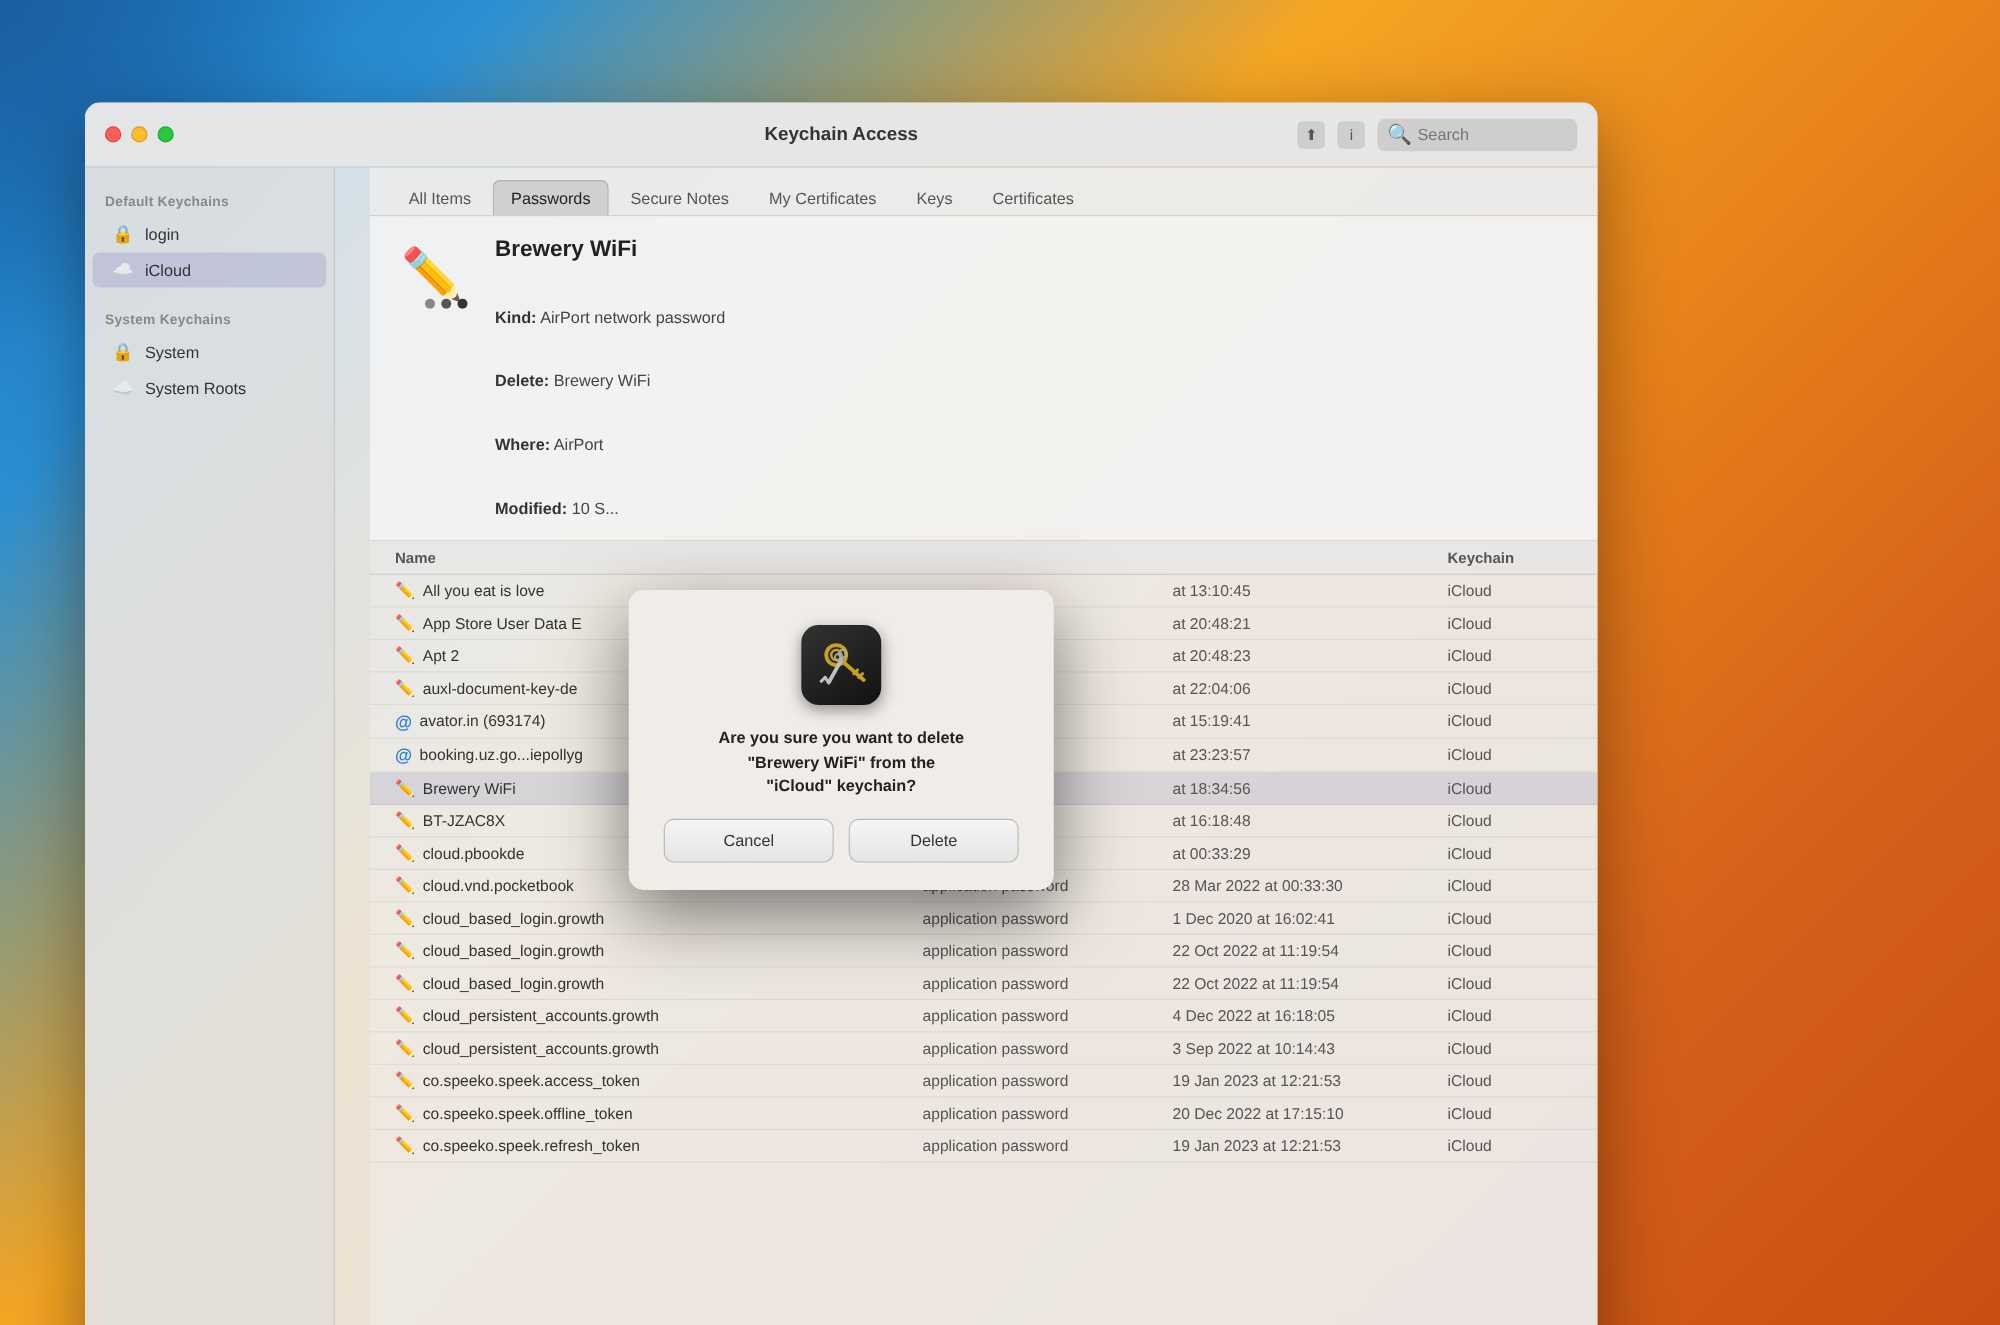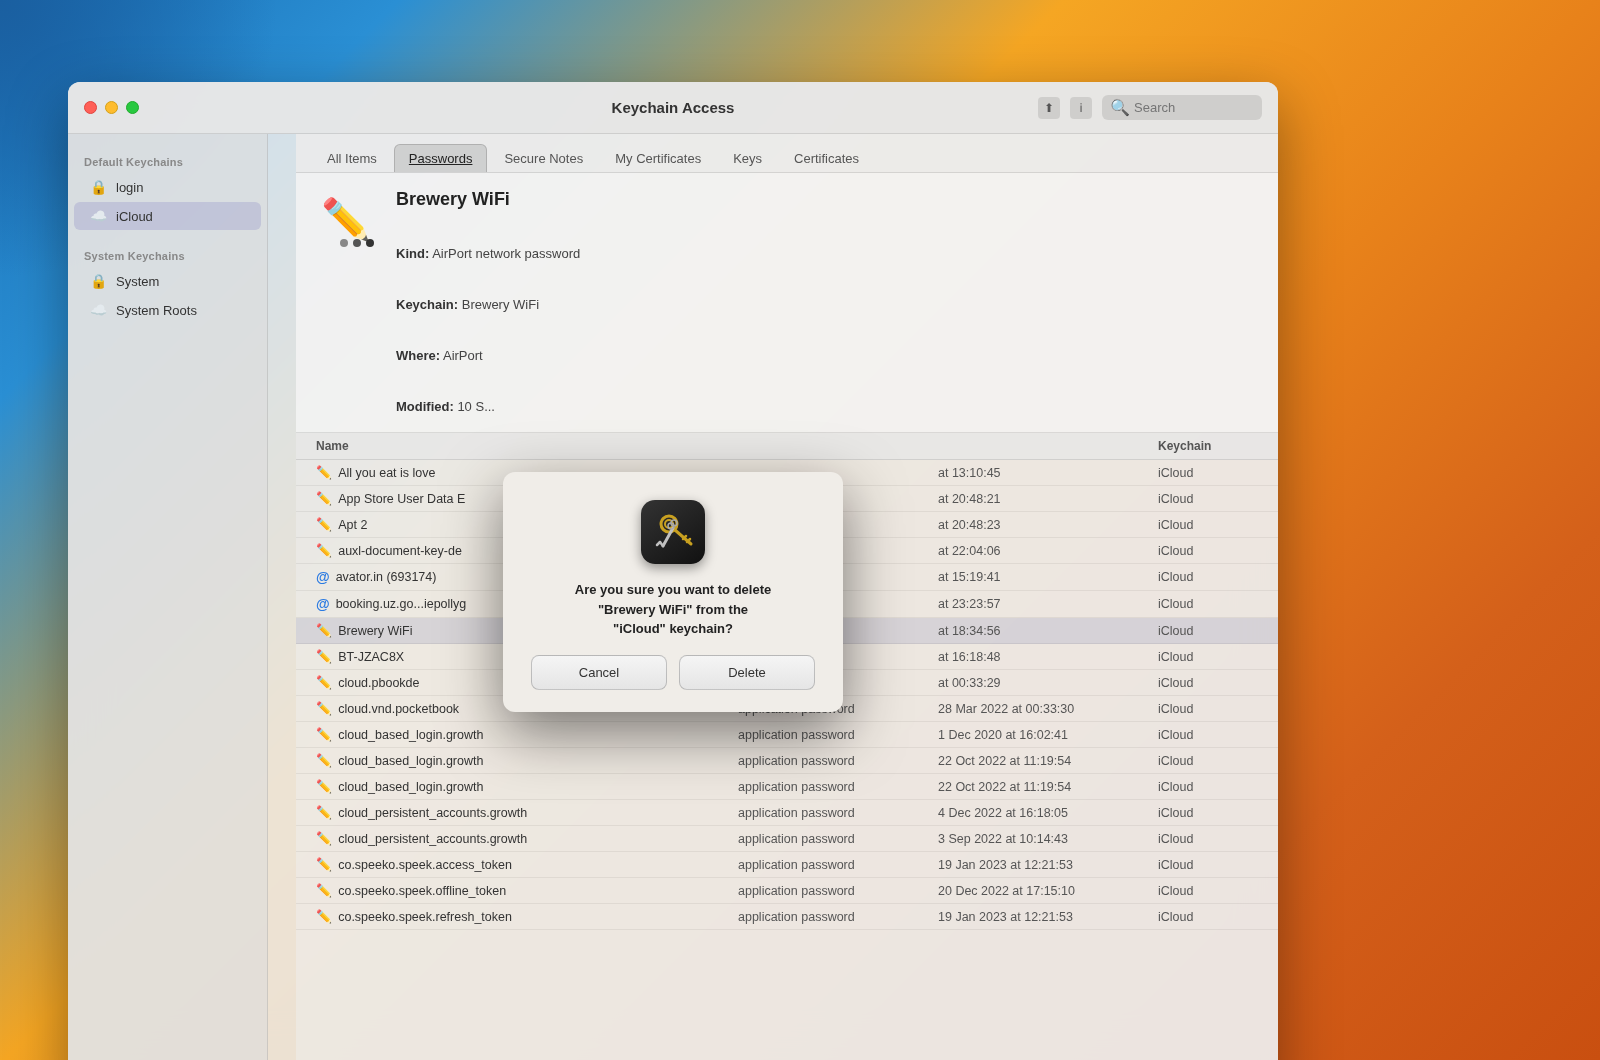--- a/index.html
+++ b/index.html
@@ -194,21 +194,20 @@
       border-radius: 6px 6px 0 0;
       border: 1px solid transparent;
       border-bottom: none;
     }
 
     .tab.active {
       background: rgba(200, 200, 200, 0.8);
       border-color: rgba(0,0,0,0.15);
       color: #222;
       font-weight: 500;
-      text-decoration: underline;
     }
 
     
     .detail-panel {
       padding: 16px 20px;
       background: rgba(245, 245, 245, 0.7);
       border-bottom: 1px solid rgba(0,0,0,0.1);
       display: flex;
       gap: 20px;
       align-items: flex-start;
@@ -465,21 +464,21 @@
             <div class="dot" style="background:#333;"></div>
           </div>
         </div>
         <div class="detail-info">
           <div class="detail-name">Brewery WiFi</div>
           <div class="detail-row">
             <span class="label">Kind:</span>
             <span>AirPort network password</span>
           </div>
           <div class="detail-row">
-            <span class="label">Keychain:</span>
+            <span class="label">Delete:</span>
             <span>Brewery WiFi</span>
           </div>
           <div class="detail-row">
             <span class="label">Where:</span>
             <span>AirPort</span>
           </div>
           <div class="detail-row">
             <span class="label">Modified:</span>
             <span>10 S...</span>
           </div>

